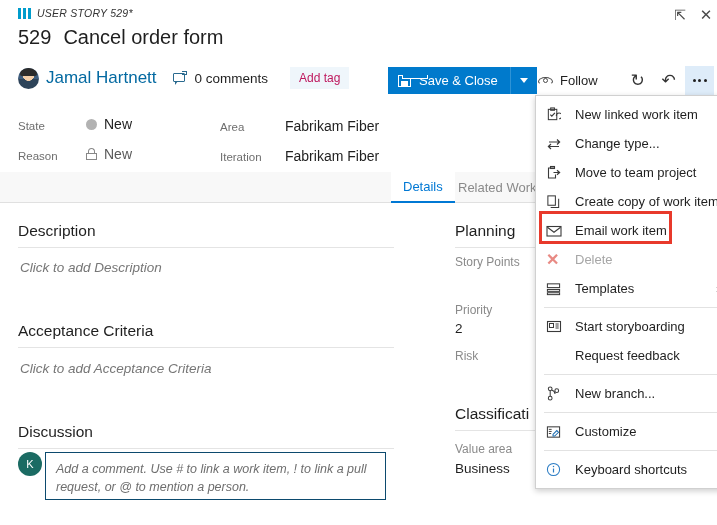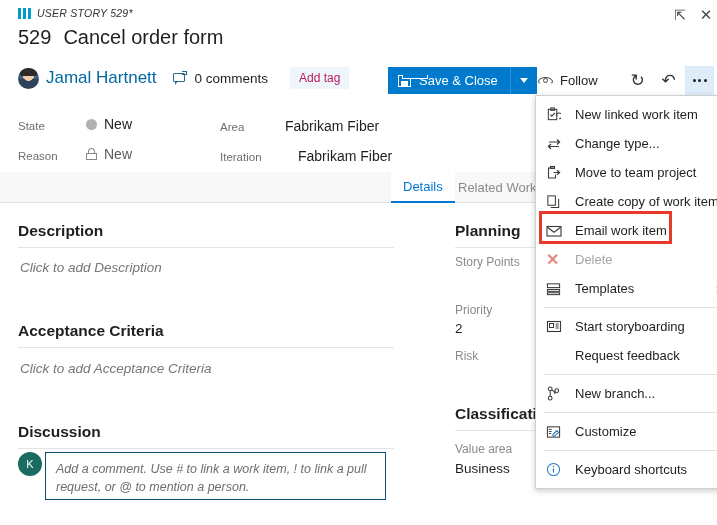--- a/index.html
+++ b/index.html
@@ -328,21 +328,21 @@
     color: #8a8a8a;
     left: 446px;
   }
 
   
   .content { position: absolute; left: 0; top: 203px; right: 0; bottom: 0; }
 
   .section-head {
     position: absolute;
     font-size: 15.5px;
-    font-weight: bold;
+    font-weight: normal;
     color: #1f1f1f;
     white-space: nowrap;
   }
   .rule {
     position: absolute;
     height: 1px;
     background: #e4e4e4;
   }
   .placeholder-text {
     position: absolute;
@@ -541,21 +541,21 @@
             <span class="shackle"></span>
             <span class="box"></span>
           </span>
         <span>New</span>
       </span>
     </div>
     <div class="field" style="left:220px; top:14px;">
       <span class="field-label" style="width:65px;">Area</span>
       <span class="field-value">Fabrikam Fiber</span>
     </div>
-    <div class="field" style="left:220px; top:44px;gap:13px;">
+    <div class="field" style="left:220px; top:44px;">
       <span class="field-label" style="width:65px;">Iteration</span>
       <span class="field-value">Fabrikam Fiber</span>
     </div>
   </div>
 
   <div class="tabbar">
     <div class="tab active">Details</div>
     <div class="tab inactive">Related Work it</div>
   </div>
 

